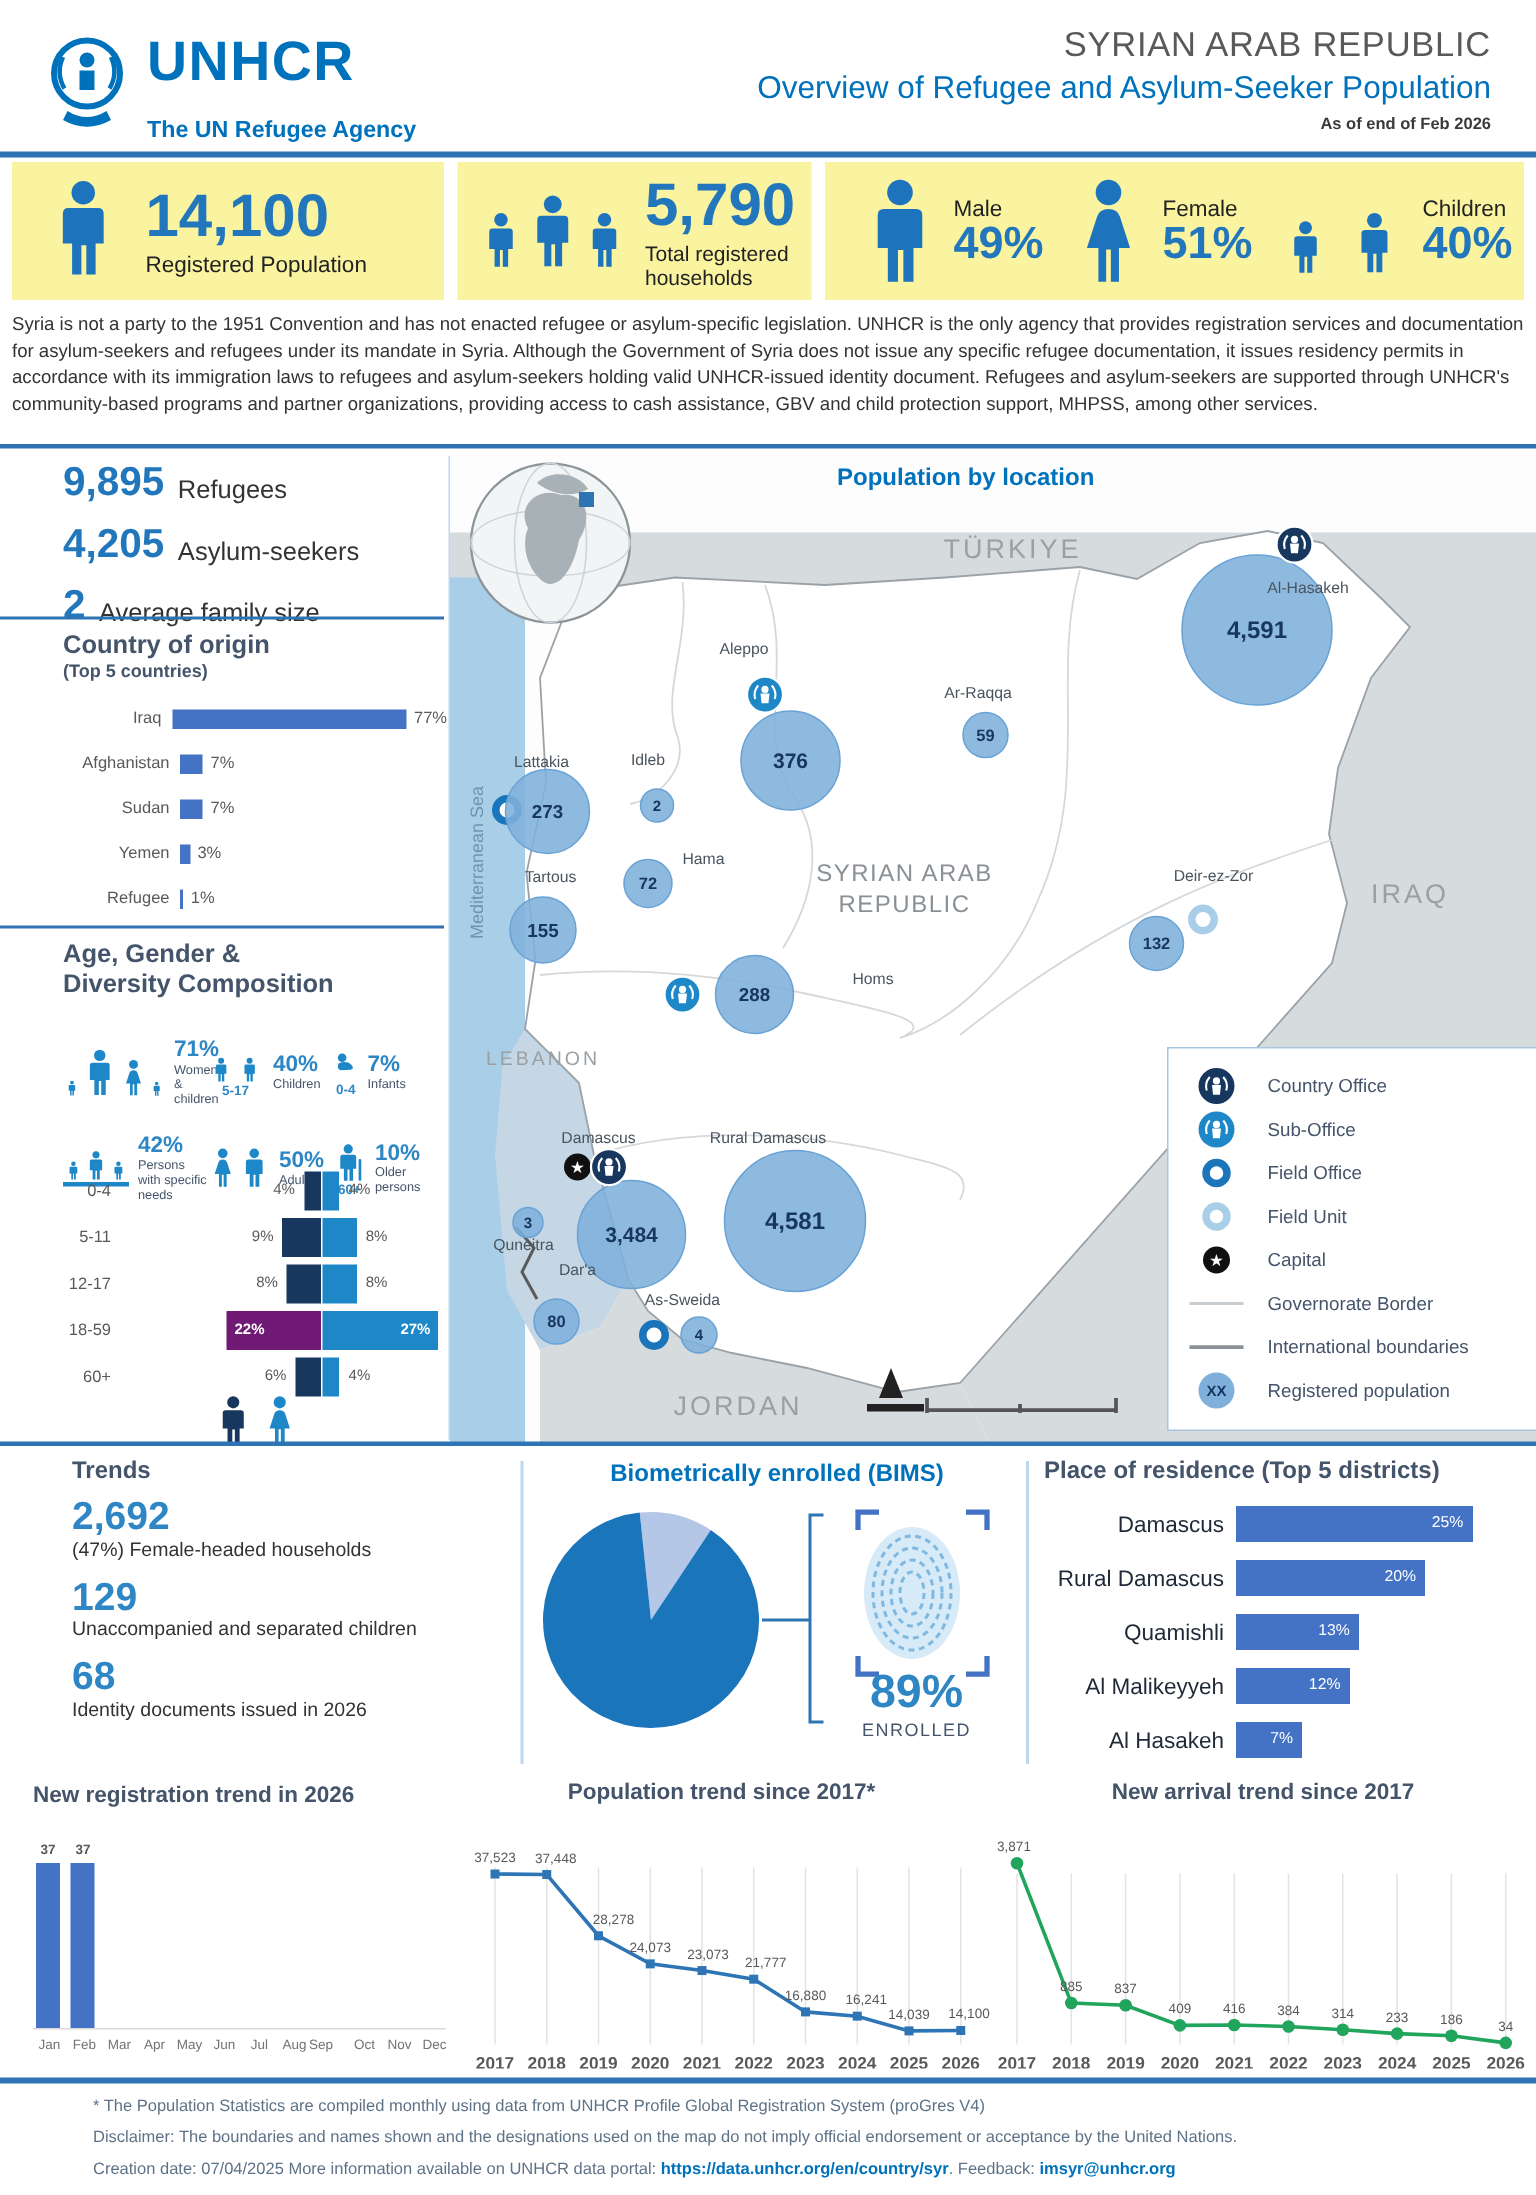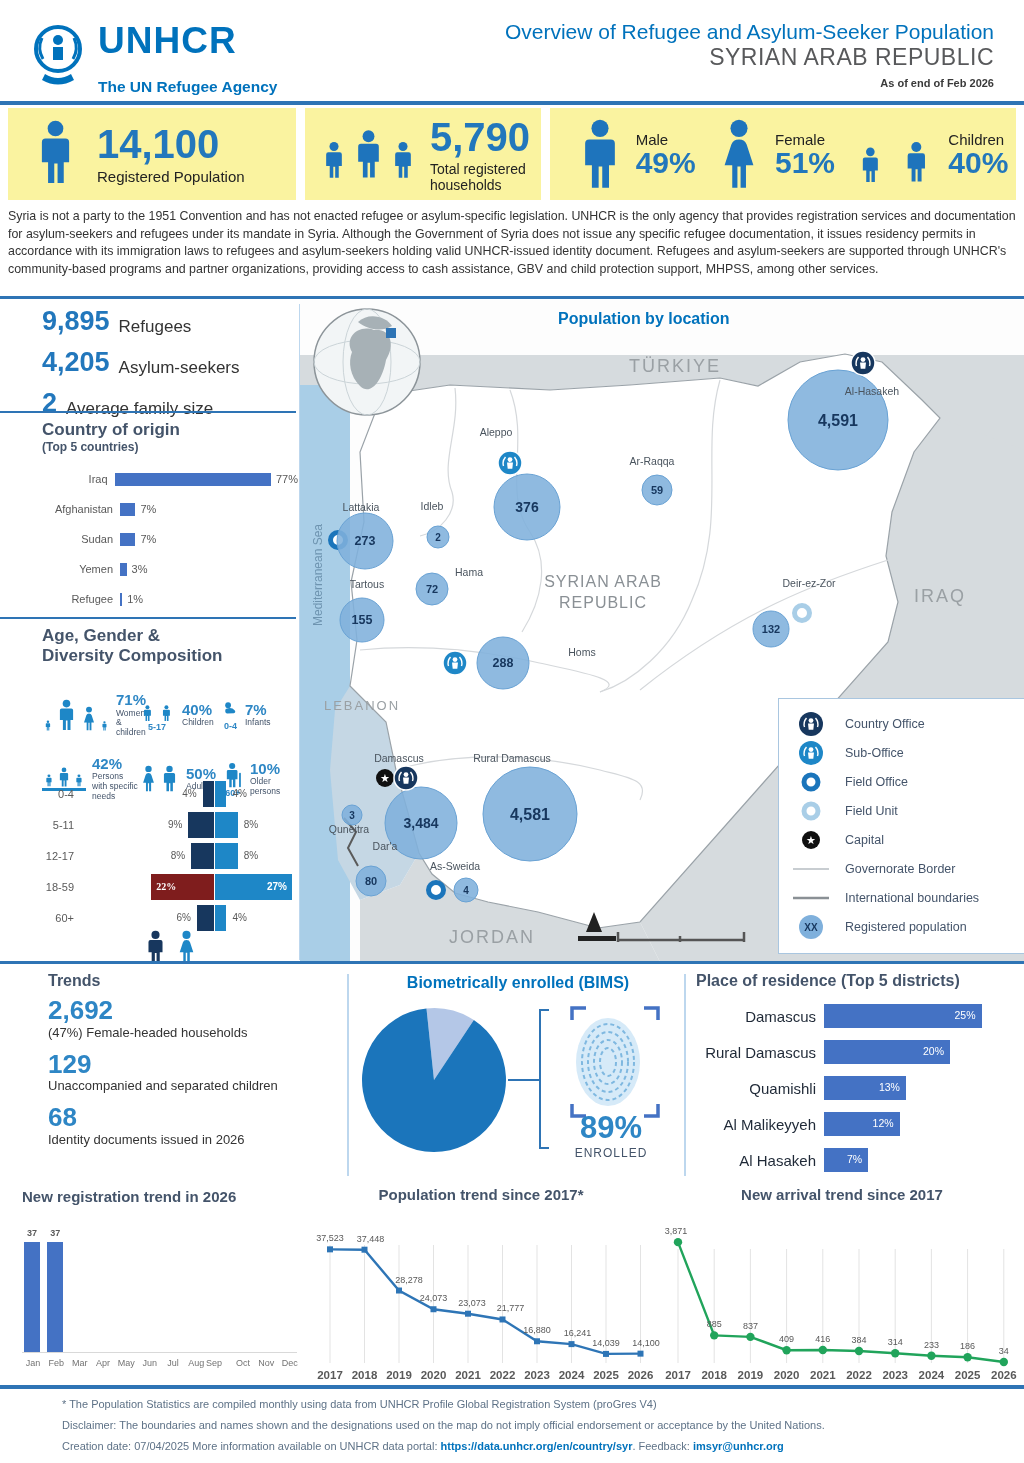--- a/index.html
+++ b/index.html
@@ -81,22 +81,22 @@
         <path d="M46,16 q5,11 -1,21"></path>
       </g>
     </svg>
   </span>
   <span>
     <div id="logo-text">UNHCR</div>
     <div id="logo-tag">The UN Refugee Agency</div>
   </span>
 </div>
 <div class="abs" style="right:30px; top:16px; width:640px;">
+  <div id="hdr-country">SYRIAN ARAB REPUBLIC</div>
   <div id="hdr-title">Overview of Refugee and Asylum-Seeker Population</div>
-  <div id="hdr-country">SYRIAN ARAB REPUBLIC</div>
   <div id="hdr-asof">As of end of Feb 2026</div>
 </div>
 <div class="abs hr-blue" style="left:0; top:101px; width:1024px; height:4px;"></div>
 
 <div class="abs ybox" style="left:8px; top:108px; width:288px; height:92px; padding-left:22px; gap:16px;">
   <span id="icon-pop"><svg width="51" height="66" viewBox="0 0 24 32" fill="#1E74BC">
         <circle cx="12" cy="4.6" r="3.8"></circle>
         <path d="M7.2,9.5h9.6q1.8,0 1.8,1.8V21h-2.6v10h-3v-9.4h-1.6V31h-3V21H5.4V11.3q0-1.8 1.8-1.8z"></path>
       </svg></span>
   <span>
@@ -389,21 +389,21 @@
       <span style="position:relative;width:216px;height:26px;">
         <span style="position:absolute;right:86px;top:0;width:22.8px;height:26px;background:#17375E;"></span>
         <span class="pv" style="position:absolute;right:114.8px;top:7px;">8%</span>
         <span style="position:absolute;left:131px;top:0;width:22.8px;height:26px;background:#1E87C7;"></span>
         <span class="pv" style="position:absolute;left:159.8px;top:7px;">8%</span>
       </span>
     </div>
     <div class="prow">
       <span class="plbl">18-59</span>
       <span style="position:relative;width:216px;height:26px;">
-        <span style="position:absolute;right:86px;top:0;width:62.7px;height:26px;background:#7f1d1d;font-family:Liberation Serif, serif;">
+        <span style="position:absolute;right:86px;top:0;width:62.7px;height:26px;background:#701a75;">
           <span class="pv" style="position:absolute;left:5px;top:7px;color:#fff;font-weight:bold;">22%</span>
         </span>
         <span style="position:absolute;left:131px;top:0;width:76.95px;height:26px;background:#1E87C7;">
           <span class="pv" style="position:absolute;right:5px;top:7px;color:#fff;font-weight:bold;">27%</span>
         </span>
       </span>
     </div>
     <div class="prow">
       <span class="plbl">60+</span>
       <span style="position:relative;width:216px;height:26px;">

